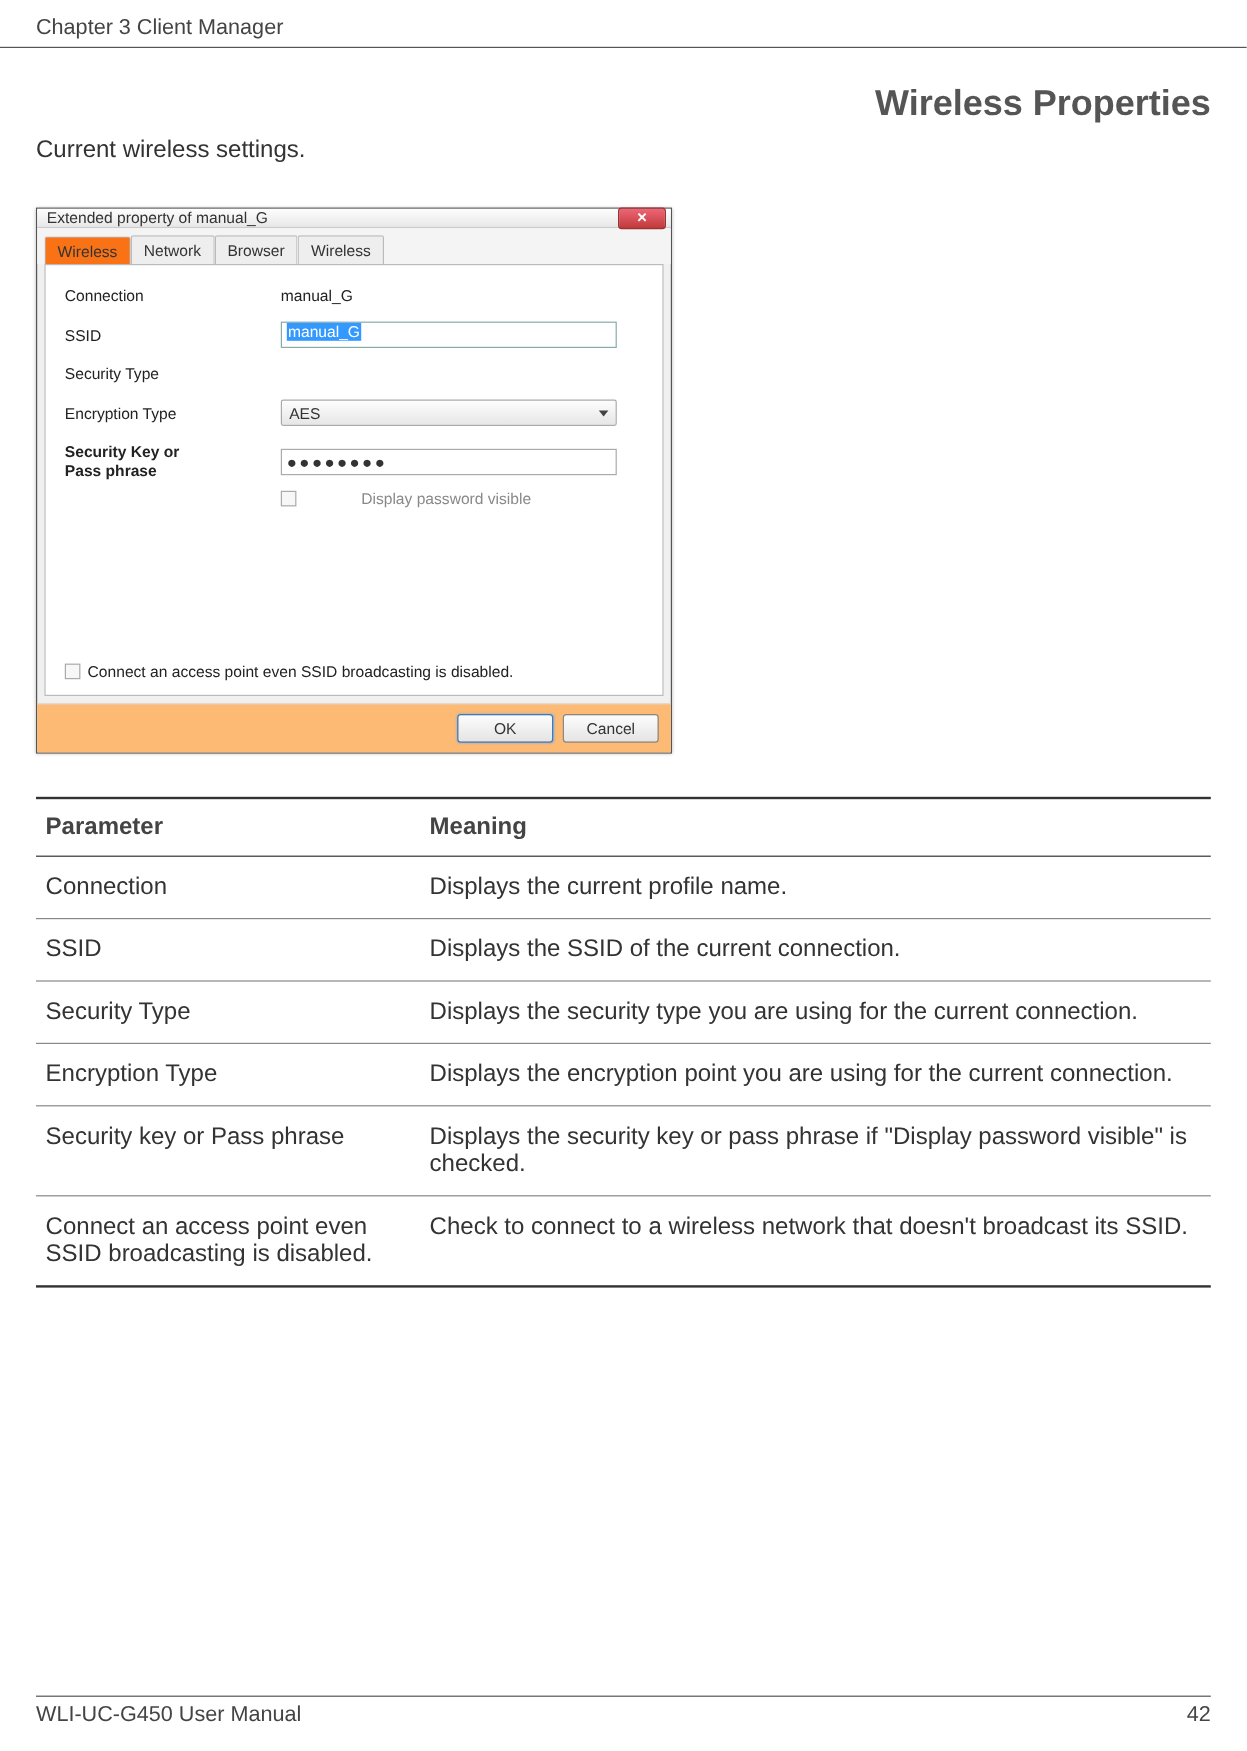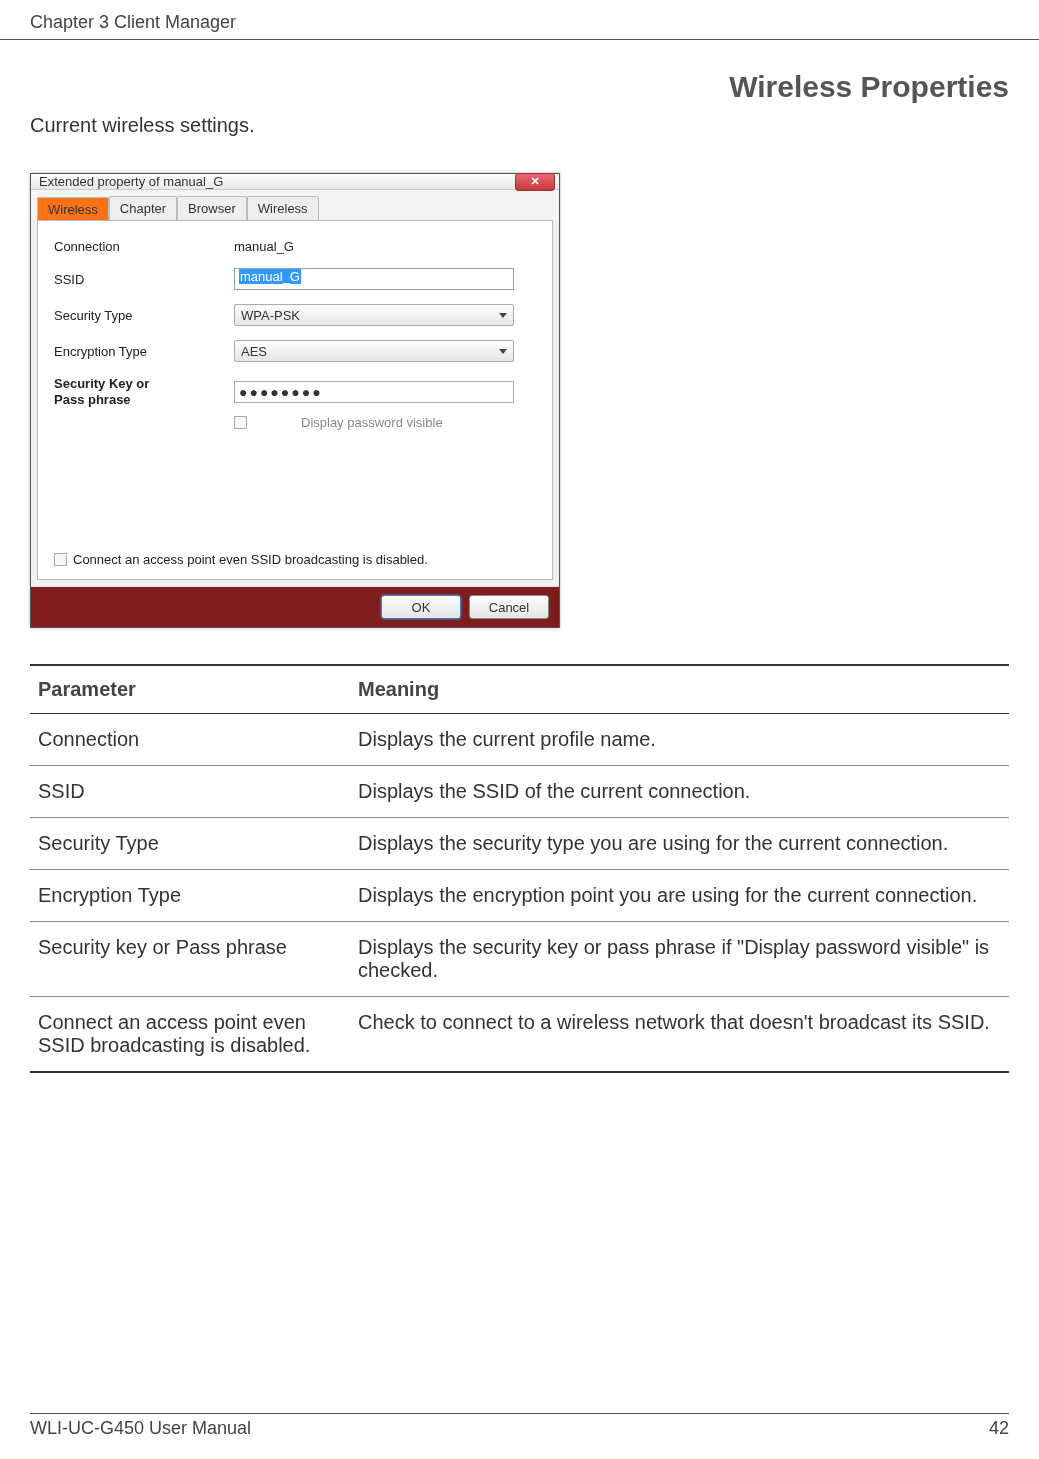--- a/index.html
+++ b/index.html
@@ -174,21 +174,21 @@
   }
   .chk-label.dark { color: #222; }
   .bottom-chk {
     position: absolute;
     bottom: 12px;
     left: 16px;
     display: flex;
     align-items: center;
   }
   .dialog-buttons {
-    background: #7f1d1d;
+    background: #fdba74;
     padding: 8px 10px;
     display: flex;
     justify-content: flex-end;
     gap: 8px;
     border-top: 1px solid #ddd;
   }
   .dlg-btn {
     min-width: 80px;
     height: 24px;
     border: 1px solid #888;
@@ -255,44 +255,40 @@
 
   <div class="dialog">
     <div class="titlebar">
       <span class="titlebar-text">Extended property of manual_G</span>
       <div class="close-btn">
         <span>✕</span>
       </div>
     </div>
     <div class="tabs">
       <div class="tab active">Wireless</div>
-      <div class="tab">Chapter</div>
+      <div class="tab">Network</div>
       <div class="tab">Browser</div>
       <div class="tab">Wireless</div>
     </div>
     <div class="tab-body">
 
       <div class="form-row">
         <div class="form-label">Connection</div>
         <div class="form-value-text">manual_G</div>
       </div>
 
       <div class="form-row">
         <div class="form-label">SSID</div>
         <div class="text-input">
           <span class="sel">manual_G</span>
         </div>
       </div>
 
       <div class="form-row">
         <div class="form-label">Security Type</div>
-        <div class="combo">
-          <span>WPA-PSK</span>
-          <span class="caret"></span>
-        </div>
       </div>
 
       <div class="form-row">
         <div class="form-label">Encryption Type</div>
         <div class="combo">
           <span>AES</span>
           <span class="caret"></span>
         </div>
       </div>
 

